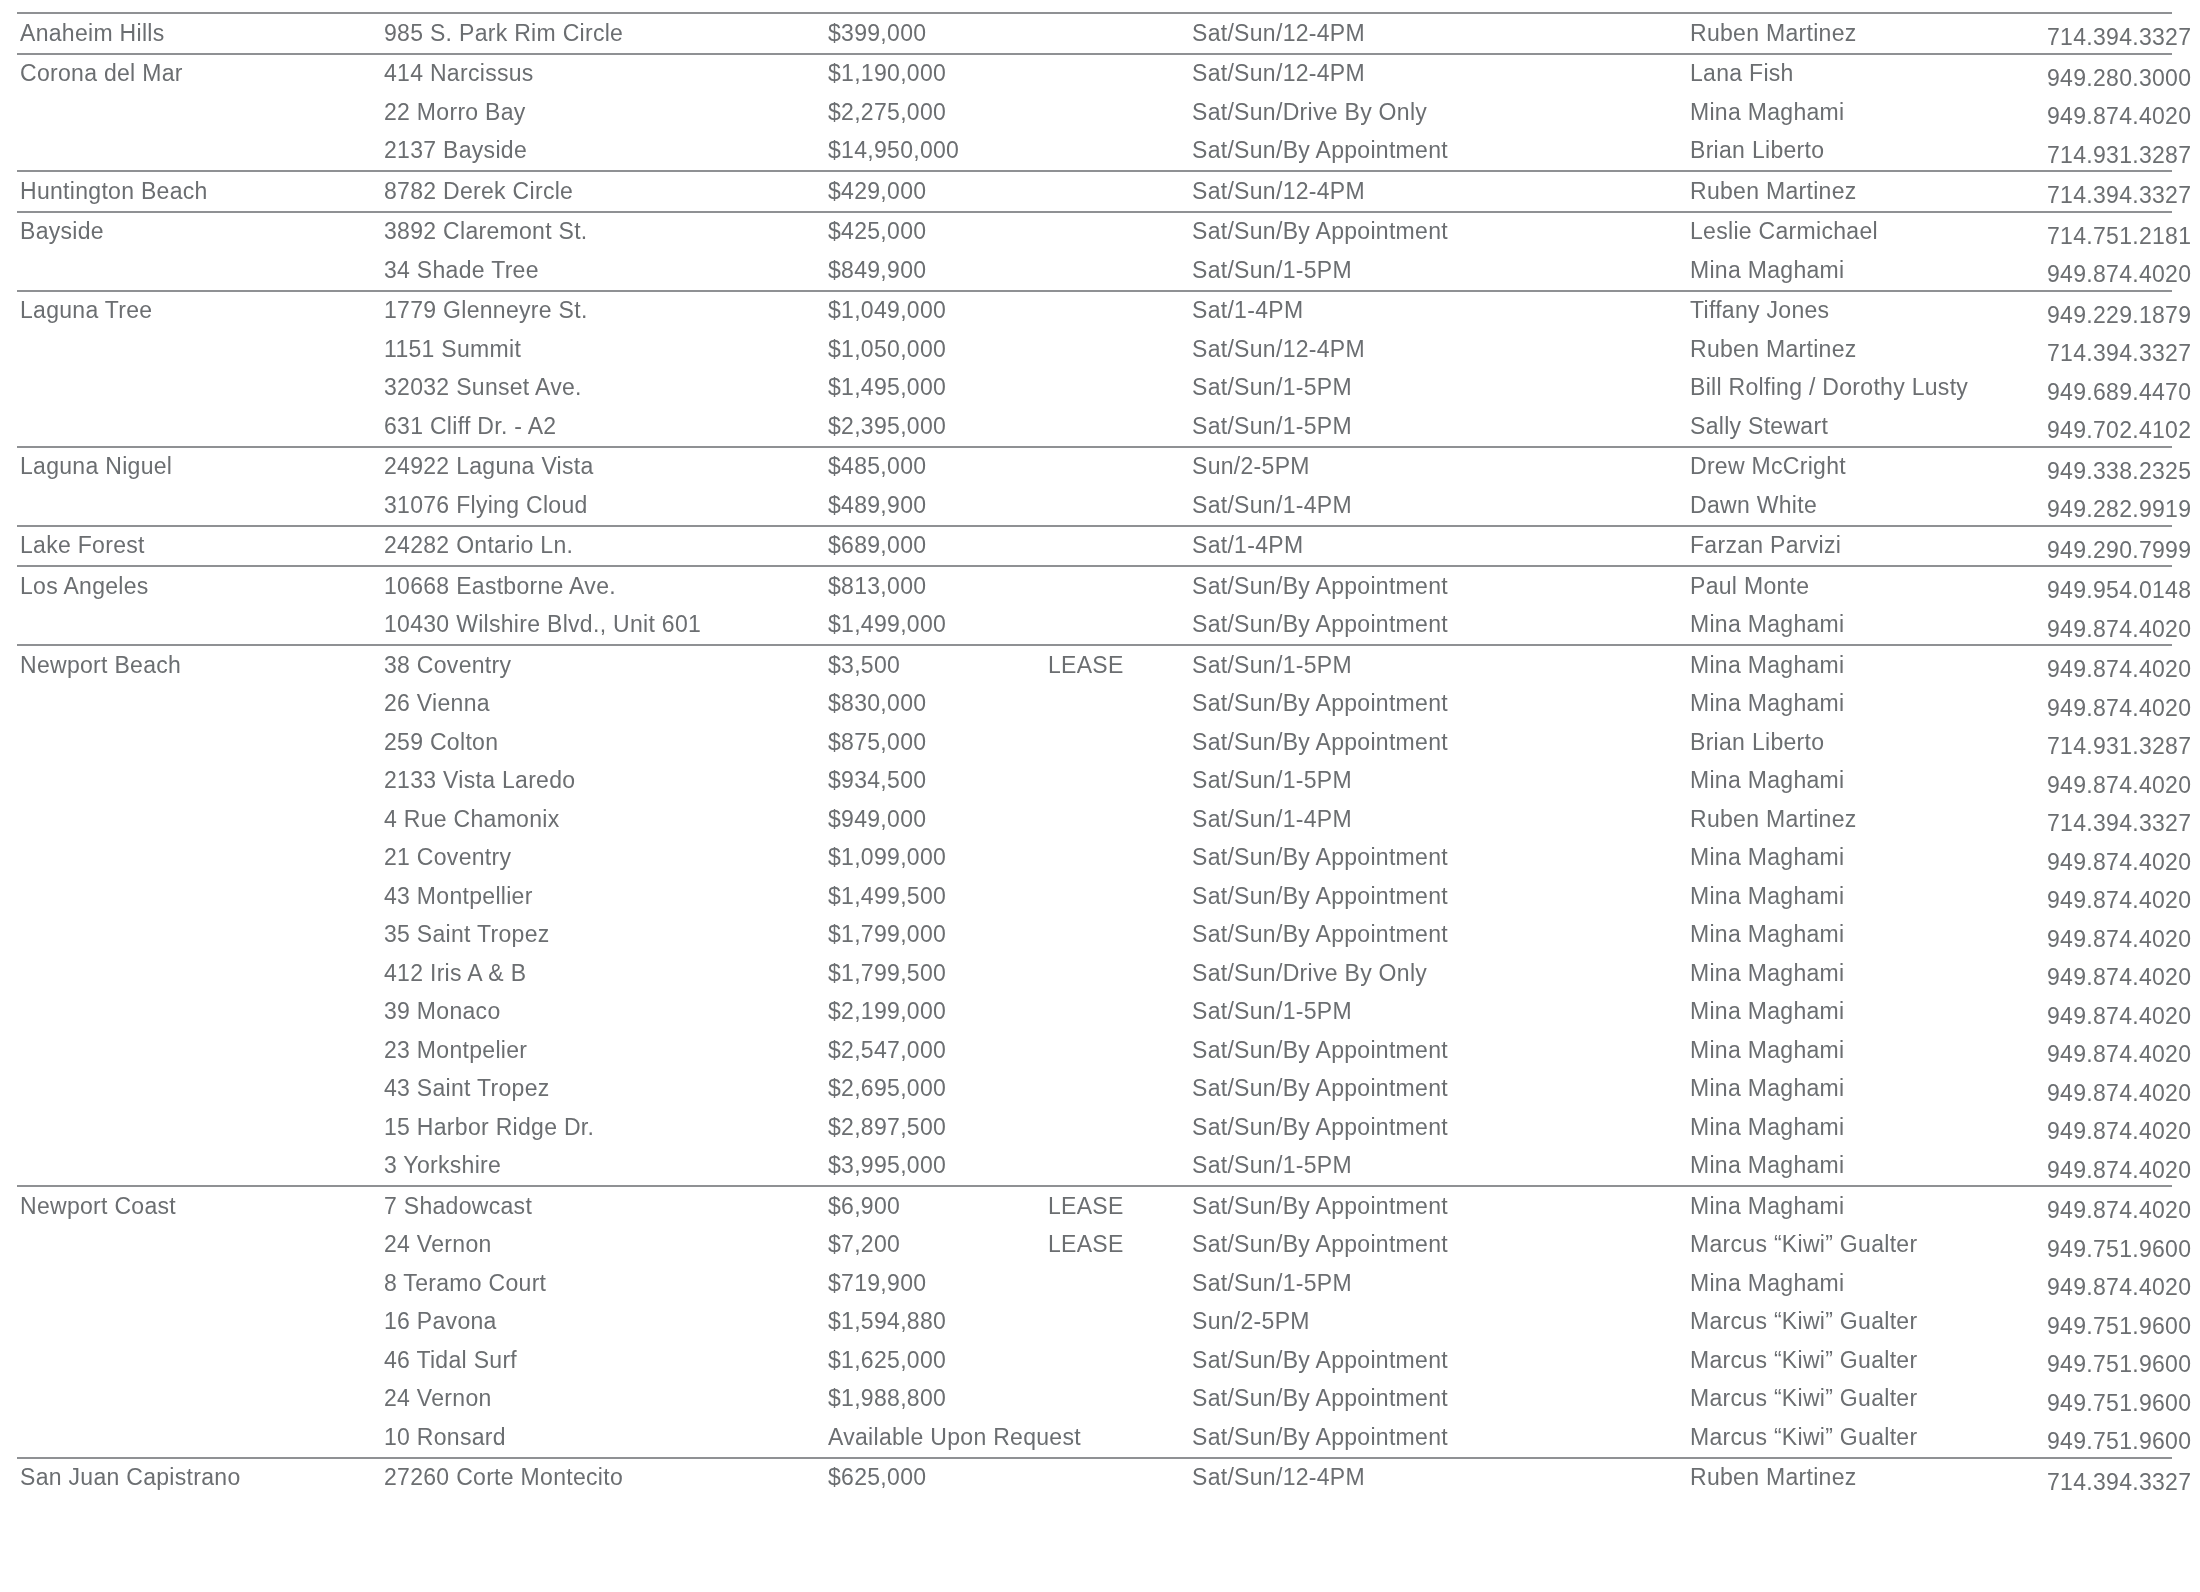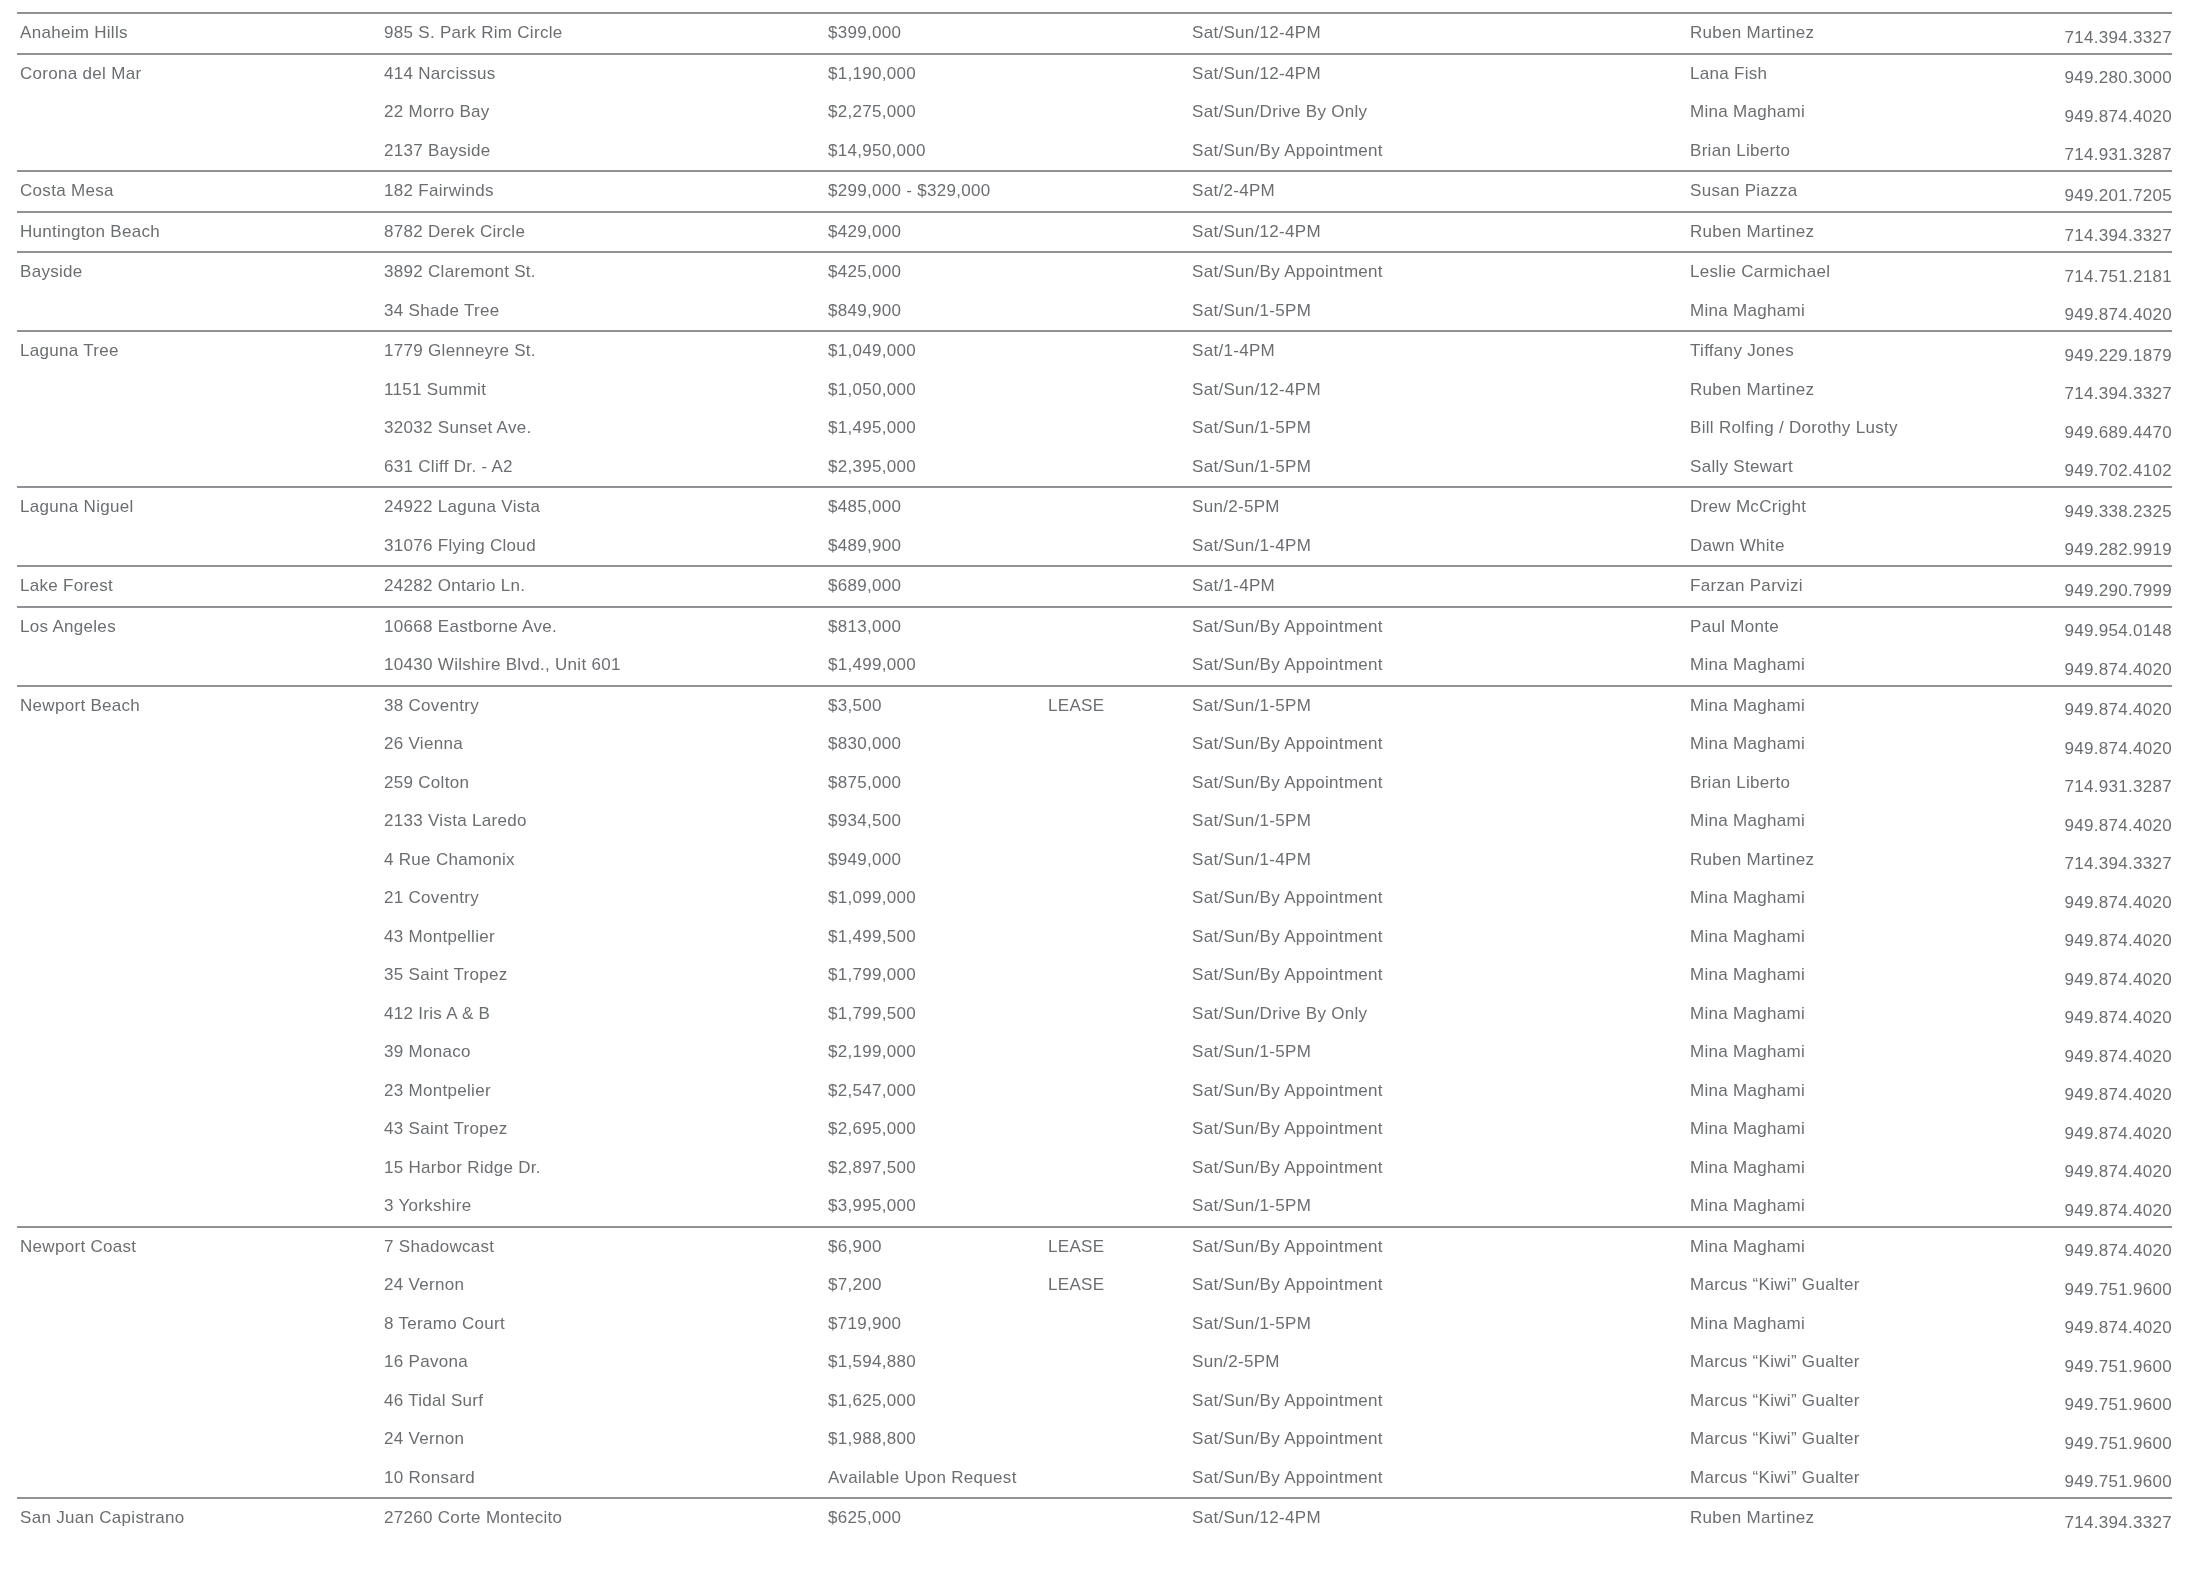--- a/index.html
+++ b/index.html
@@ -9,21 +9,21 @@
   }
   body {
     width: 2200px;
     height: 1592px;
     font-family: "Liberation Sans", sans-serif;
     overflow: hidden;
   }
   .table {
     margin: 12px 28px 0 17px;   
     color: #6b6e71;
-    font-size: 17px;
+    font-size: 23px;
     letter-spacing: 0.3px;
     font-weight: 400;
   }
   .group {
     border-top: 2px solid #8f9194;
   }
   .row {
     display: grid;
     grid-template-columns: 367px 444px 220px 144px 498px 357px 125px;
     height: 38.5px;
@@ -78,32 +78,20 @@
       <div class="cell price">$14,950,000</div>
       <div class="cell lease"></div>
       <div class="cell times">Sat/Sun/By Appointment</div>
       <div class="cell agent">Brian Liberto</div>
       <div class="cell phone">714.931.3287</div>
     </div>
     </section>
     <section class="group">
 
   <div class="row">
-      <div class="cell city">Costa Mesa</div>
-      <div class="cell address">182 Fairwinds</div>
-      <div class="cell price">$299,000 - $329,000</div>
-      <div class="cell lease"></div>
-      <div class="cell times">Sat/2-4PM</div>
-      <div class="cell agent">Susan Piazza</div>
-      <div class="cell phone">949.201.7205</div>
-    </div>
-    </section>
-    <section class="group">
-
-  <div class="row">
       <div class="cell city">Huntington Beach</div>
       <div class="cell address">8782 Derek Circle</div>
       <div class="cell price">$429,000</div>
       <div class="cell lease"></div>
       <div class="cell times">Sat/Sun/12-4PM</div>
       <div class="cell agent">Ruben Martinez</div>
       <div class="cell phone">714.394.3327</div>
     </div>
     </section>
     <section class="group">

